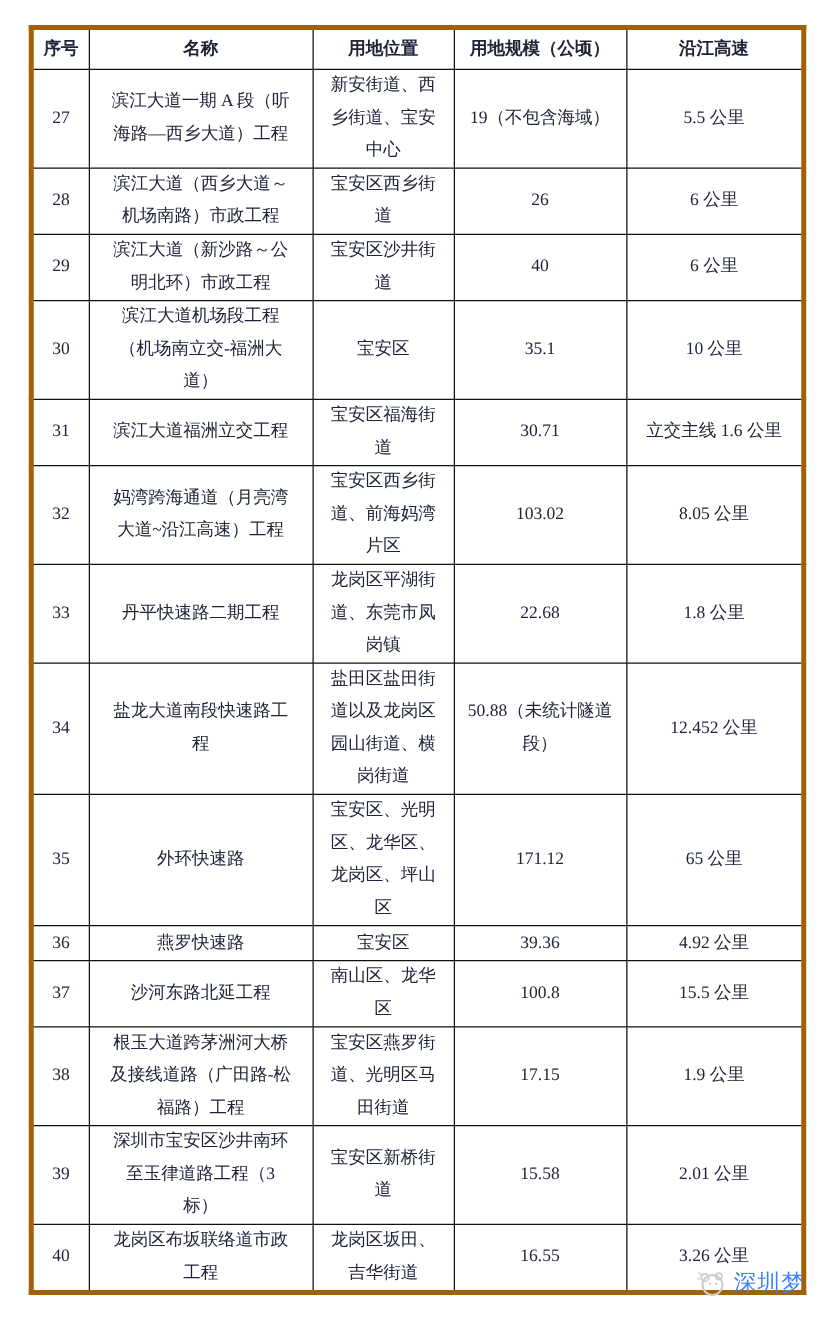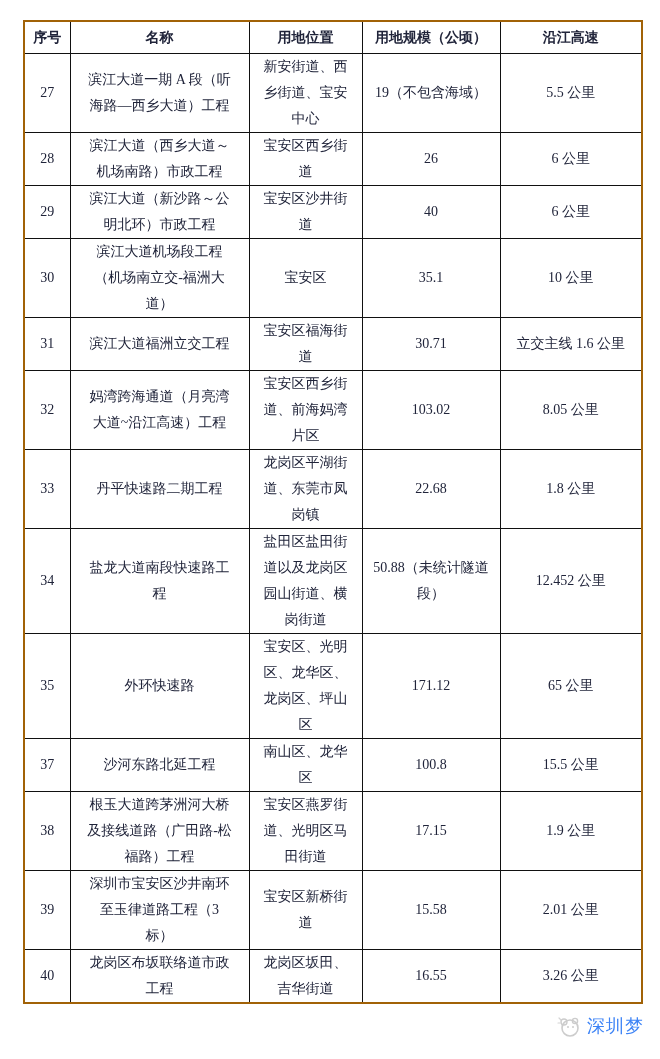--- a/index.html
+++ b/index.html
@@ -16,21 +16,21 @@
     color: #20243a;
     overflow: hidden;
   }
   table.doc-table {
     position: absolute;
     left: 23px;
     top: 20px;
     width: 618px;
     border-collapse: collapse;
     table-layout: fixed;
-    border: 2px solid #a16207;
+    border: 4px solid #a16207;
   }
   .doc-table th, .doc-table td {
     border: 1px solid #111111;
     text-align: center;
     vertical-align: middle;
     font-size: 14px;
     line-height: 26px;
     padding: 0 10px;
     color: #20243a;
     overflow: hidden;
@@ -152,20 +152,27 @@
         <td class="c-area">50.88（未统计隧道段）</td>
         <td class="c-scale">12.452 公里</td>
       </tr>
       <tr class="h103">
         <td class="c-no">35</td>
         <td class="c-name">外环快速路</td>
         <td class="c-loc">宝安区、光明区、龙华区、龙岗区、坪山区</td>
         <td class="c-area">171.12</td>
         <td class="c-scale">65 公里</td>
       </tr>
+      <tr class="h28">
+        <td class="c-no">36</td>
+        <td class="c-name">燕罗快速路</td>
+        <td class="c-loc">宝安区</td>
+        <td class="c-area">39.36</td>
+        <td class="c-scale">4.92 公里</td>
+      </tr>
       <tr class="h52">
         <td class="c-no">37</td>
         <td class="c-name">沙河东路北延工程</td>
         <td class="c-loc">南山区、龙华区</td>
         <td class="c-area">100.8</td>
         <td class="c-scale">15.5 公里</td>
       </tr>
       <tr class="h77">
         <td class="c-no">38</td>
         <td class="c-name">根玉大道跨茅洲河大桥及接线道路（广田路-松福路）工程</td>

